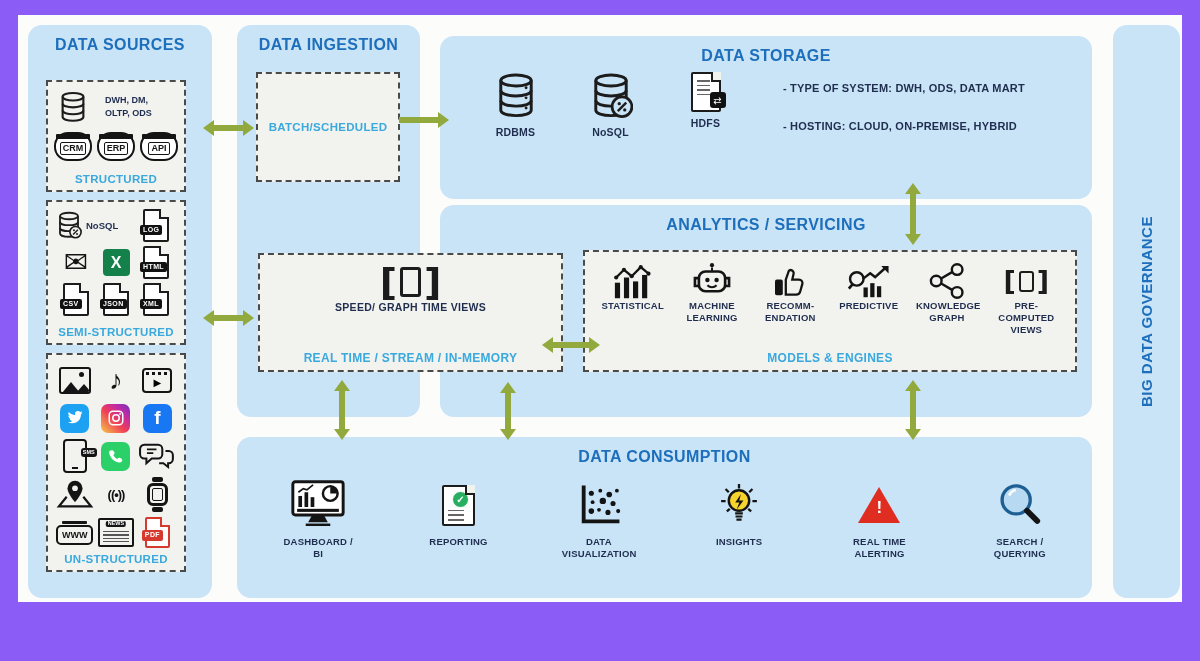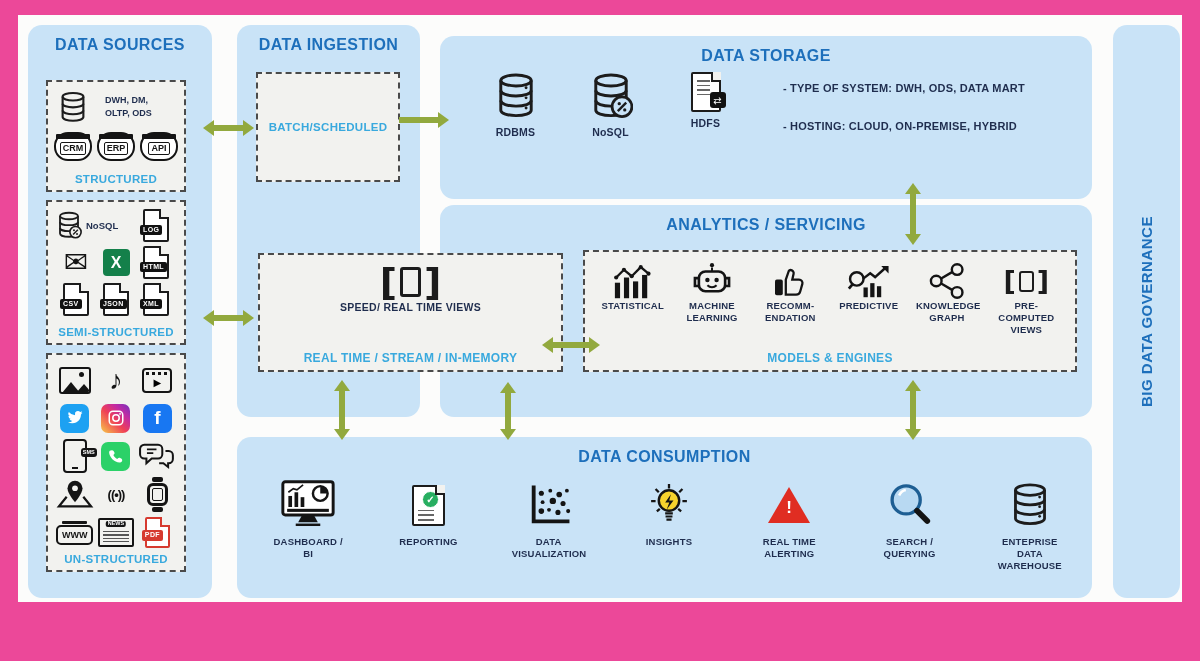--- a/index.html
+++ b/index.html
@@ -1,16 +1,16 @@
 <!DOCTYPE html>
 <html><head>
 <meta charset="utf-8">
 <style>
   html,body{margin:0;padding:0;background:#000}
-  .stage{position:relative;width:1200px;height:661px;background:#ec4899;font-family:"Liberation Sans",sans-serif;overflow:hidden}
+  .stage{position:relative;width:1200px;height:661px;background:#8b5cf6;font-family:"Liberation Sans",sans-serif;overflow:hidden}
   .content{position:absolute;left:18px;top:15px;width:1164px;height:587px;background:#fcfcfb}
   .panel{position:absolute;background:#c9e3f7;border-radius:14px}
   .ptitle{font-weight:bold;color:#1d6fbb;font-size:16px;letter-spacing:.4px;text-align:center;padding-top:11px}
   .dbox{position:absolute;background:#f2f2ef;border:2px dashed #4a4a4a;box-sizing:border-box}
   .dlabel{position:absolute;bottom:5px;left:0;right:0;text-align:center;font-size:11.5px;font-weight:bold;color:#39a9de;letter-spacing:.3px}
   .dark{color:#1f2d4e;font-weight:bold}
   
   .ah{position:absolute;height:16px}
   .ah .bar{position:absolute;left:9px;right:9px;top:5px;height:6px;background:#92a93e}
   .ah.single .bar{left:0}
@@ -271,21 +271,21 @@
     <div class="dark" style="font-size:11px;letter-spacing:.2px;margin-top:26px">- HOSTING: CLOUD, ON-PREMISE, HYBRID</div>
   </div>
 
   <div class="dbox" style="left:258px;top:253px;width:305px;height:119px">
     <div style="display:flex;flex-direction:column;align-items:center;padding-top:12px">
       <div class="brk">
           <span class="b">[</span>
           <span class="r"></span>
           <span class="b">]</span>
         </div>
-      <div class="dark" style="font-size:10.5px;margin-top:4px;letter-spacing:.3px">SPEED/ REAL TIME VIEWS</div>
+      <div class="dark" style="font-size:10.5px;margin-top:4px;letter-spacing:.3px">SPEED/ GRAPH TIME VIEWS</div>
     </div>
     <div class="dlabel" style="font-size:12px">REAL TIME / STREAM / IN-MEMORY</div>
   </div>
 
   <div class="dbox" style="left:583px;top:250px;width:494px;height:122px">
     <div style="display:flex;justify-content:space-between;padding:10px 8px 0">
       <div class="itemcol" style="width:80px">
         <div class="cell" style="height:38px">
             <svg width="44" viewBox="0 0 34 30">
               <g fill="#141414">
@@ -448,38 +448,20 @@
     <div class="itemcol" style="flex:1">
       <div class="cell" style="height:62px">
           <svg width="46" viewBox="0 0 36 36">
             <circle cx="15" cy="14" r="11" fill="#b8d9f2" stroke="#1d5e93" stroke-width="2.6"></circle>
             <path d="M9.5 10.5c1-2.2 3-3.8 5.2-4.2" fill="none" stroke="#fff" stroke-width="2"></path>
             <path d="M23.5 22.5l8 8" stroke="#141414" stroke-width="4.5" stroke-linecap="round"></path>
           </svg>
         </div>
       <div class="ilabel" style="width:58px">SEARCH / QUERYING</div>
     </div>
-    <div class="itemcol" style="flex:1">
-      <div class="cell" style="height:62px">
-          <svg width="42" viewBox="0 0 24 26">
-            <g fill="none" stroke="#1c1c1c" stroke-width="1.6">
-              <ellipse cx="12" cy="4.6" rx="8.3" ry="3"></ellipse>
-              <path d="M3.7 4.6v5.5c0 1.7 3.7 3 8.3 3s8.3-1.3 8.3-3V4.6"></path>
-              <path d="M3.7 10.1v5.5c0 1.7 3.7 3 8.3 3s8.3-1.3 8.3-3v-5.5"></path>
-              <path d="M3.7 15.6v5.2c0 1.7 3.7 3 8.3 3s8.3-1.3 8.3-3v-5.2"></path>
-            </g>
-            <g fill="#1c1c1c">
-              <circle cx="17.5" cy="8.6" r=".8"></circle>
-              <circle cx="17.5" cy="14.1" r=".8"></circle>
-              <circle cx="17.5" cy="19.6" r=".8"></circle>
-            </g>
-          </svg>
-        </div>
-      <div class="ilabel" style="width:80px">ENTEPRISE DATA WAREHOUSE</div>
-    </div>
   </div>
 
   <div class="ah double" style="left:203px;top:120px;width:51px">
       <div class="bar"></div>
     </div>
   <div class="ah single" style="left:399px;top:112px;width:50px">
       <div class="bar"></div>
     </div>
   <div class="ah double" style="left:203px;top:310px;width:51px">
       <div class="bar"></div>

